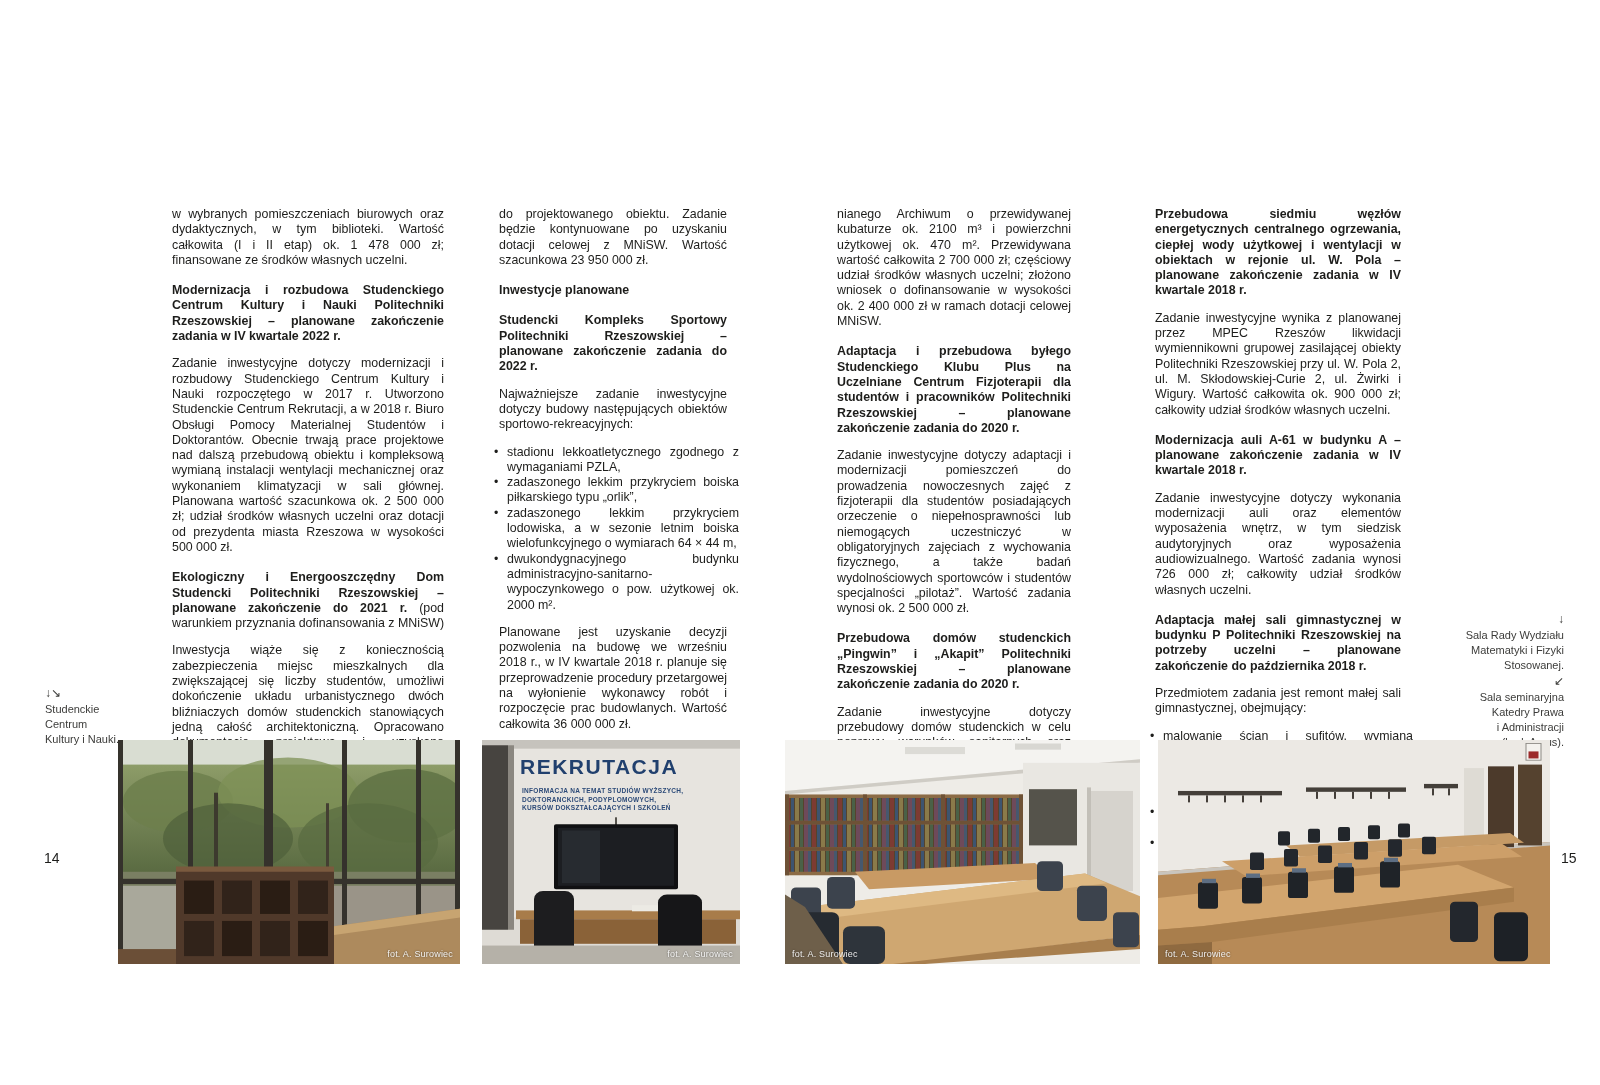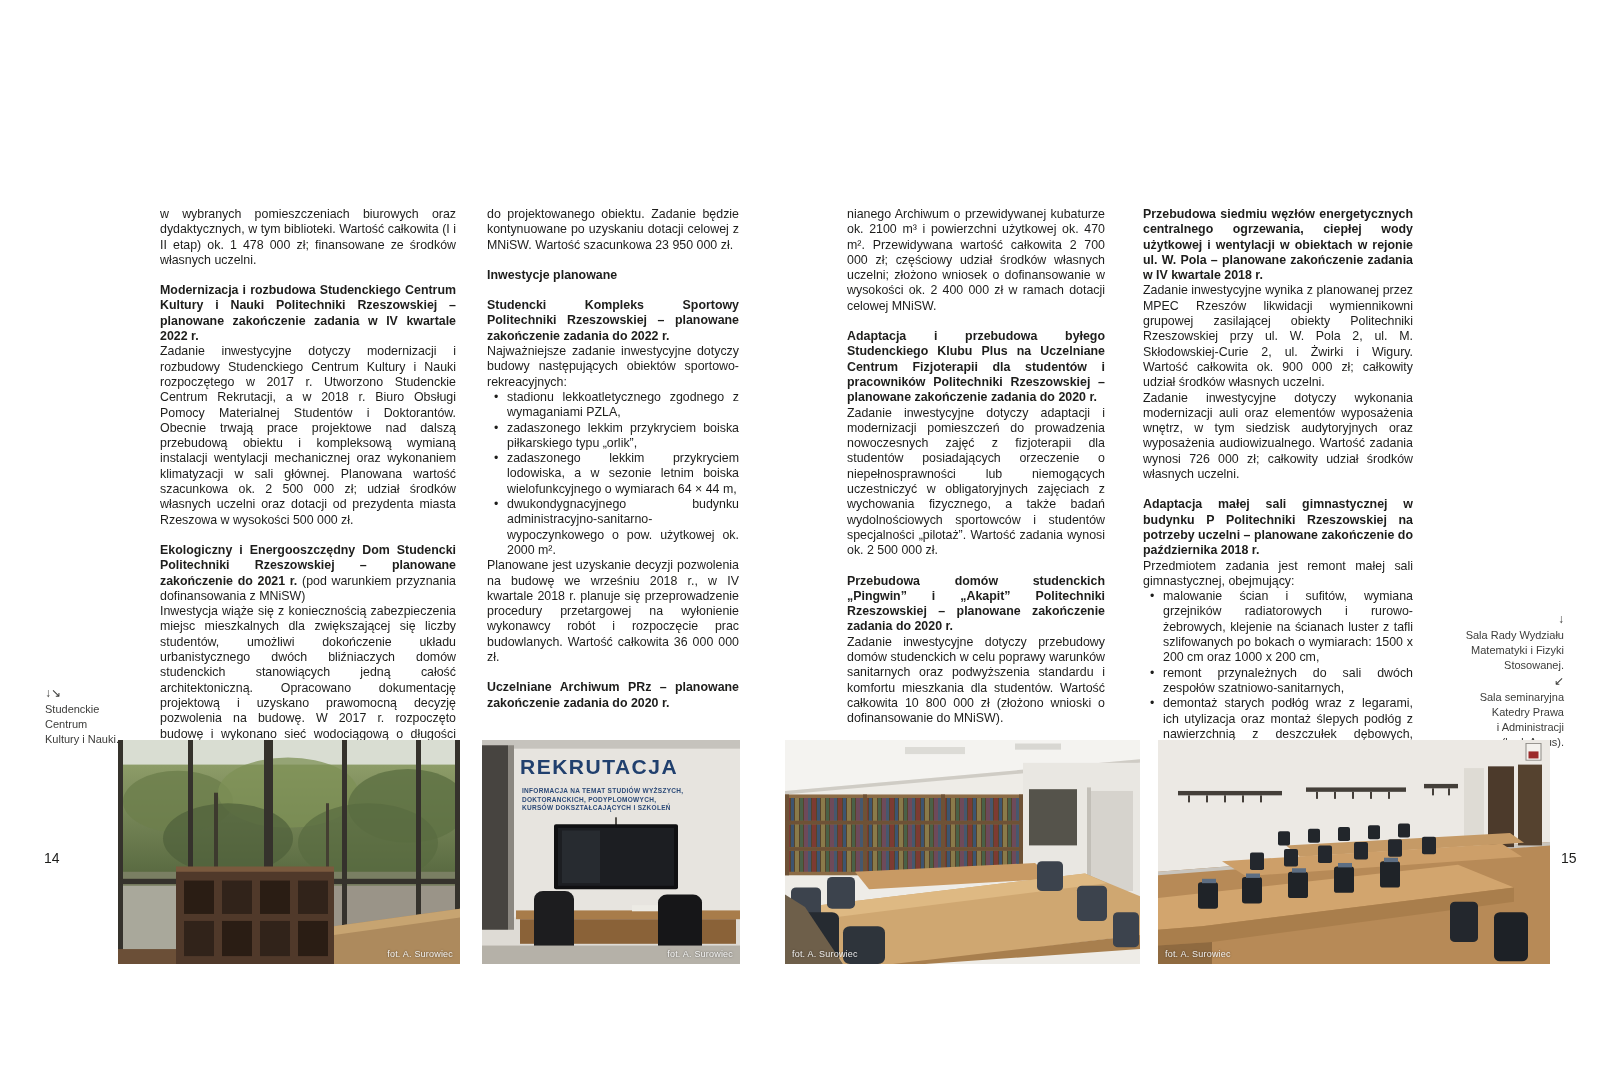--- a/index.html
+++ b/index.html
@@ -2,21 +2,21 @@
 <html lang="pl"><head>
 <meta charset="utf-8">
 <style>
   html,body { margin:0; padding:0; background:#ffffff; }
   .spread {
     position:relative; width:1600px; height:1085px; background:#ffffff;
     font-family:"Liberation Sans", sans-serif; color:#1d1d1b; overflow:hidden;
   }
   
   .col { position:absolute; top:207px; font-size:12.4px; line-height:15.3px; text-align:justify; }
-  .col p { margin:0; }
+  .col p { margin:12px; }
   .col p.heading, .col p.subheading { margin-top:15px; }
   .col p b { font-weight:bold; }
   .col > :first-child { margin-top:0 !important; }
   ul.bullets { margin:0; padding:0 0 0 20px; list-style:none; }
   ul.bullets li { position:relative; text-align:justify; }
   ul.bullets li::before { content:"•"; position:absolute; left:-13px; top:0; }
   
   .note { position:absolute; font-size:11px; line-height:15px; color:#3c3c3a; }
   .note .note-text { white-space:pre-line; }
   .note-left { left:45px; top:686px; width:112px; text-align:left; }
@@ -71,30 +71,31 @@
       <p class="para">Najważniejsze zadanie inwestycyjne dotyczy budowy następujących obiektów sportowo-rekreacyjnych:</p>
       <ul class="bullets">
         <li>stadionu lekkoatletycznego zgodnego z wymaganiami PZLA,</li>
         <li>zadaszonego lekkim przykryciem boiska piłkarskiego typu „orlik”,</li>
         <li>zadaszonego lekkim przykryciem lodowiska, a w sezonie letnim boiska wielofunkcyjnego o wymiarach 64 × 44 m,</li>
         <li>dwukondygnacyjnego budynku administracyjno-sanitarno-wypoczynkowego o pow. użytkowej ok. 2000 m².</li>
       </ul>
       <p class="para">Planowane jest uzyskanie decyzji pozwolenia na budowę we wrześniu 2018 r., w IV kwartale 2018 r. planuje się przeprowadzenie procedury przetargowej na wyłonienie wykonawcy robót i rozpoczęcie prac budowlanych. Wartość całkowita 36 000 000 zł.</p>
       <p class="heading"><b>Uczelniane Archiwum PRz – planowane zakończenie zadania do 2020 r.</b></p>
     </div>
-  <div class="col" style="left:847px;width:258px">
+  <div class="col" style="left:825px;width:258px">
       <p class="para">nianego Archiwum o przewidywanej kubaturze ok. 2100 m³ i powierzchni użytkowej ok. 470 m². Przewidywana wartość całkowita 2 700 000 zł; częściowy udział środków własnych uczelni; złożono wniosek o dofinansowanie w wysokości ok. 2 400 000 zł w ramach dotacji celowej MNiSW.</p>
       <p class="heading"><b>Adaptacja i przebudowa byłego Studenckiego Klubu Plus na Uczelniane Centrum Fizjoterapii dla studentów i pracowników Politechniki Rzeszowskiej – planowane zakończenie zadania do 2020 r.</b></p>
       <p class="para">Zadanie inwestycyjne dotyczy adaptacji i modernizacji pomieszczeń do prowadzenia nowoczesnych zajęć z fizjoterapii dla studentów posiadających orzeczenie o niepełnosprawności lub niemogących uczestniczyć w obligatoryjnych zajęciach z wychowania fizycznego, a także badań wydolnościowych sportowców i studentów specjalności „pilotaż”. Wartość zadania wynosi ok. 2 500 000 zł.</p>
       <p class="heading"><b>Przebudowa domów studenckich „Pingwin” i „Akapit” Politechniki Rzeszowskiej – planowane zakończenie zadania do 2020 r.</b></p>
       <p class="para">Zadanie inwestycyjne dotyczy przebudowy domów studenckich w celu poprawy warunków sanitarnych oraz podwyższenia standardu i komfortu mieszkania dla studentów. Wartość całkowita 10 800 000 zł (złożono wnioski o dofinansowanie do MNiSW).</p>
     </div>
   <div class="col" style="left:1143px;width:270px">
       <p class="heading"><b>Przebudowa siedmiu węzłów energetycznych centralnego ogrzewania, ciepłej wody użytkowej i wentylacji w obiektach w rejonie ul. W. Pola – planowane zakończenie zadania w IV kwartale 2018 r.</b></p>
       <p class="para">Zadanie inwestycyjne wynika z planowanej przez MPEC Rzeszów likwidacji wymiennikowni grupowej zasilającej obiekty Politechniki Rzeszowskiej przy ul. W. Pola 2, ul. M. Skłodowskiej-Curie 2, ul. Żwirki i Wigury. Wartość całkowita ok. 900 000 zł; całkowity udział środków własnych uczelni.</p>
+      <p class="heading"><b>Modernizacja auli A-61 w budynku A – planowane zakończenie zadania w IV kwartale 2018 r.</b></p>
       <p class="para">Zadanie inwestycyjne dotyczy wykonania modernizacji auli oraz elementów wyposażenia wnętrz, w tym siedzisk audytoryjnych oraz wyposażenia audiowizualnego. Wartość zadania wynosi 726 000 zł; całkowity udział środków własnych uczelni.</p>
       <p class="heading"><b>Adaptacja małej sali gimnastycznej w budynku P Politechniki Rzeszowskiej na potrzeby uczelni – planowane zakończenie do października 2018 r.</b></p>
       <p class="para">Przedmiotem zadania jest remont małej sali gimnastycznej, obejmujący:</p>
       <ul class="bullets">
         <li>malowanie ścian i sufitów, wymiana grzejników radiatorowych i rurowo-żebrowych, klejenie na ścianach luster z tafli szlifowanych po bokach o wymiarach: 1500 x 200 cm oraz 1000 x 200 cm,</li>
         <li>remont przynależnych do sali dwóch zespołów szatniowo-sanitarnych,</li>
         <li>demontaż starych podłóg wraz z legarami, ich utylizacja oraz montaż ślepych podłóg z nawierzchnią z deszczułek dębowych, paraizolacją oraz</li>
       </ul>
     </div>
 

